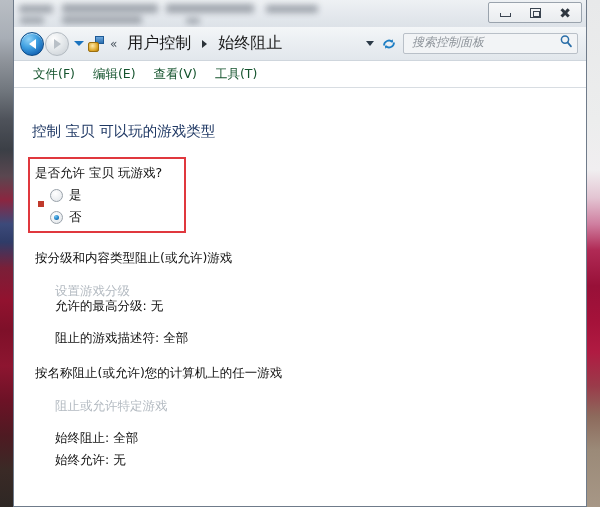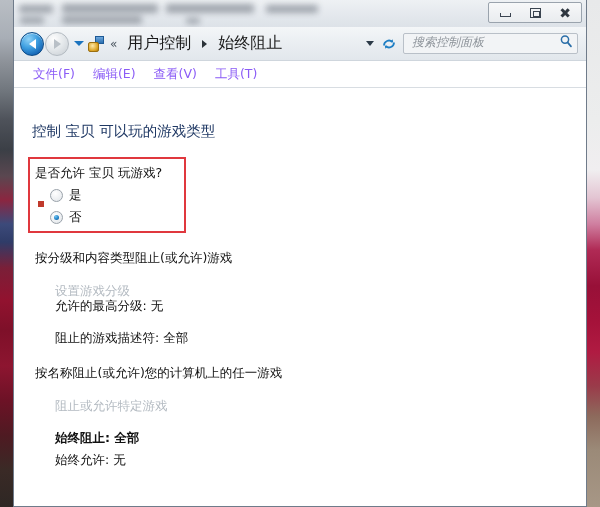--- a/index.html
+++ b/index.html
@@ -297,21 +297,21 @@
     height: 27px;
     flex: 0 0 27px;
     background: #ffffff;
     display: flex;
     align-items: center;
     padding-left: 10px;
     border-bottom: 1px solid #d8dde2;
   }
   .menu-item {
     font-size: 12.5px;
-    color: #8b5cf6;
+    color: #14532d;
     padding: 3px 9px;
     white-space: nowrap;
     filter: blur(0.3px);
   }
 
   
   .content {
     flex: 1 1 auto;
     background: #ffffff;
     position: relative;
@@ -416,21 +416,21 @@
   .detail-line {
     position: absolute;
     left: 41px;
     font-size: 12.5px;
     color: #111111;
     white-space: nowrap;
     filter: blur(0.3px);
   }
   .d1 { top: 210px; }
   .d2 { top: 242px; }
-  .d3 { top: 342px; font-weight: bold; }
+  .d3 { top: 342px; }
   .d4 { top: 364px; }
 </style>
 </head>
 <body>
 
 <div class="wallpaper-strip left"></div>
 <div class="wallpaper-strip right"></div>
 
 <div class="window">
 

